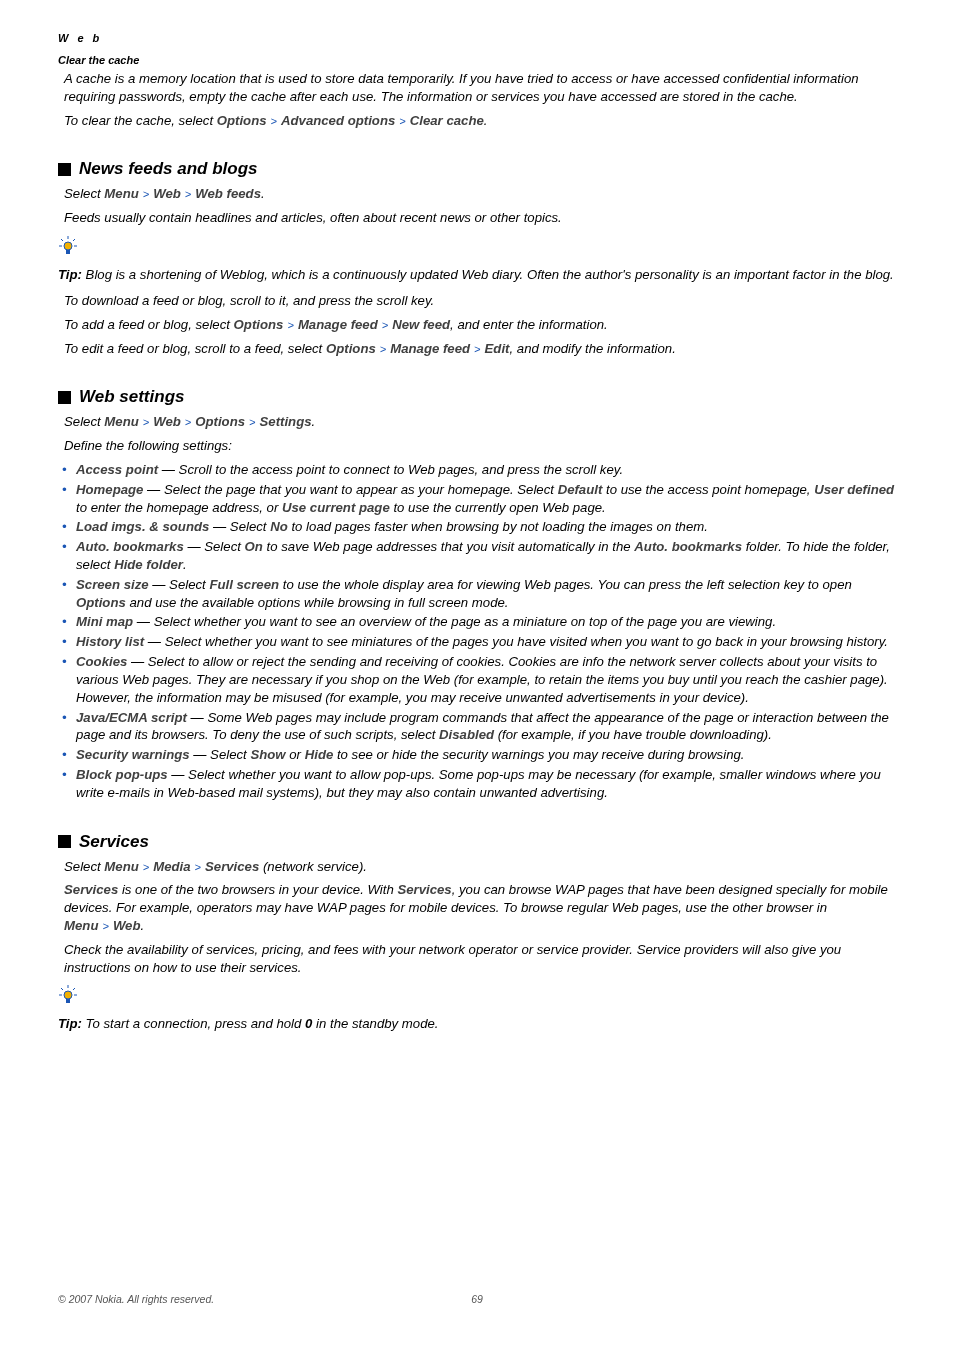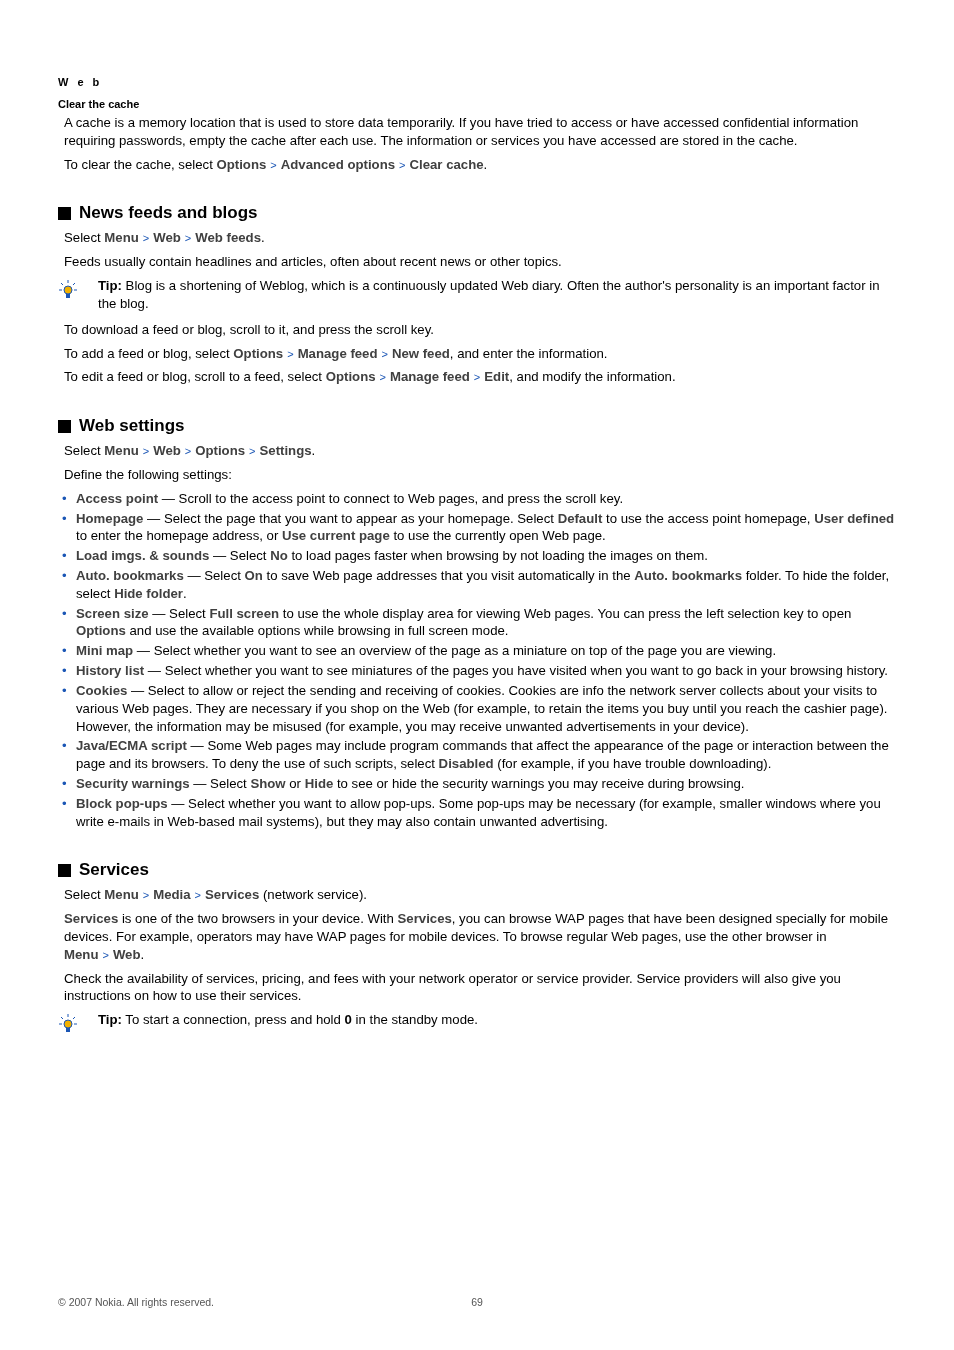--- a/index.html
+++ b/index.html
@@ -5,22 +5,23 @@
   body {
     margin: 0;
     padding: 0;
     font-family: Arial, Helvetica, sans-serif;
     font-size: 13.2px;
     color: #000;
     background: #fff;
     width: 954px;
   }
   .page {
-    padding: 76px 58px 40px 58px;
+    padding: 32px 58px 40px 58px;
     box-sizing: border-box;
+    font-style: italic;
   }
   .category {
     font-size: 11px;
     font-weight: bold;
     letter-spacing: 3px;
     margin-bottom: 10px;
   }
   h3 {
     font-size: 11px;
     font-weight: bold;
@@ -56,22 +57,23 @@
     color: #404040;
     font-weight: bold;
   }
   .chev {
     color: #1b56b5;
     font-size: 11px;
   }
   .tip {
     display: flex;
     align-items: flex-start;
-    gap: 20px;
+    gap: 8px;
     margin: 4px 0 8px 0;
+    flex-direction: column;
   }
   .tip .icon {
     flex: 0 0 auto;
     margin-top: 2px;
   }
   .tip .body {
     flex: 1;
     line-height: 1.35;
   }
   ul.settings {

